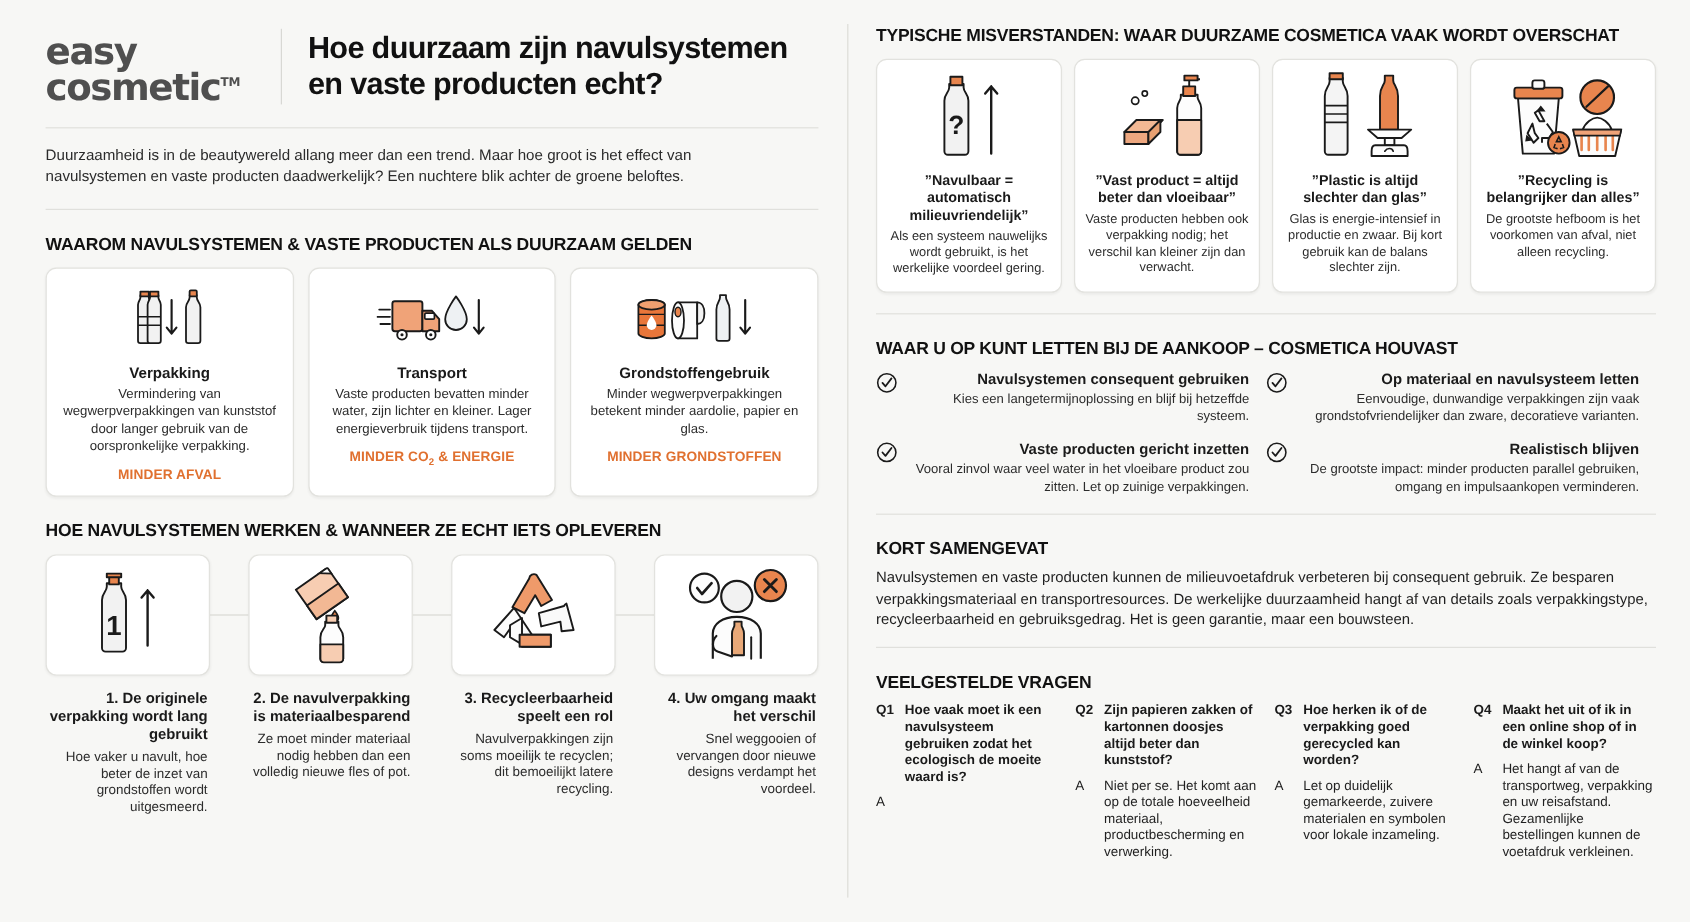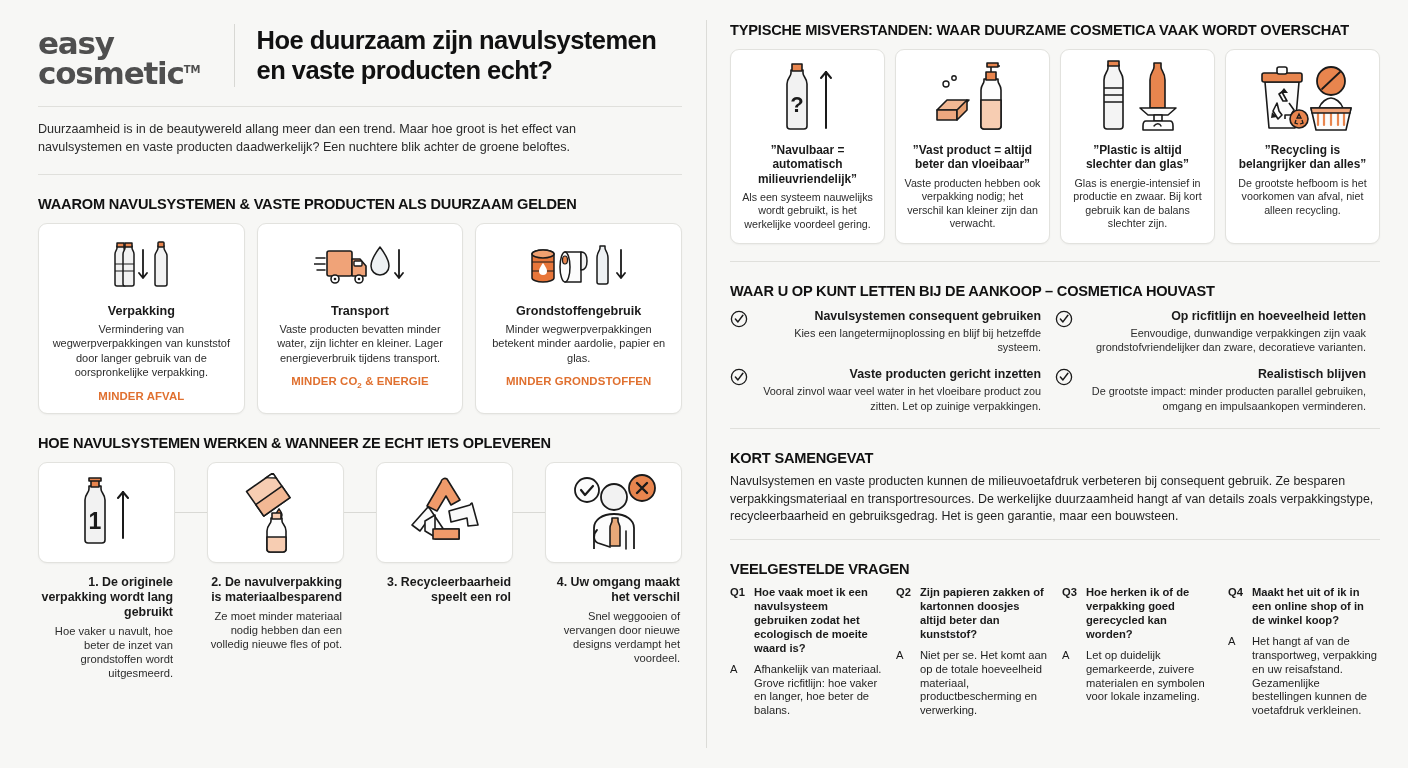--- a/index.html
+++ b/index.html
@@ -282,20 +282,21 @@
         <p>Hoe vaker u navult, hoe beter de inzet van grondstoffen wordt uitgesmeerd.</p>
       </div>
       <div class="step-gap"></div>
       <div class="step-lab">
         <h4>2. De navulverpakking is materiaalbesparend</h4>
         <p>Ze moet minder materiaal nodig hebben dan een volledig nieuwe fles of pot.</p>
       </div>
       <div class="step-gap"></div>
       <div class="step-lab">
         <h4>3. Recycleerbaarheid speelt een rol</h4>
+        <p>Navulverpakkingen zijn soms moeilijk te recyclen; dit bemoeilijkt latere recycling.</p>
       </div>
       <div class="step-gap"></div>
       <div class="step-lab">
         <h4>4. Uw omgang maakt het verschil</h4>
         <p>Snel weggooien of vervangen door nieuwe designs verdampt het voordeel.</p>
       </div>
     </div>
   </div>
 
   <div class="col-right">
@@ -414,21 +415,21 @@
         </div>
       </div>
       <div class="check">
         <span class="ic">
           <svg width="18" height="18" viewBox="0 0 18 18">
               <circle cx="9" cy="9" r="7.6" fill="none" stroke="#1a1a1a" stroke-width="1.3"></circle>
               <path d="M5.4 9.1l2.5 2.8 5-6.6" fill="none" stroke="#1a1a1a" stroke-width="1.5" stroke-linecap="round" stroke-linejoin="round"></path>
             </svg>
         </span>
         <div>
-          <h4>Op ricfitlijn en hoeveelheid letten</h4>
+          <h4>Op materiaal en navulsysteem letten</h4>
           <p>Eenvoudige, dunwandige verpakkingen zijn vaak grondstofvriendelijker dan zware, decoratieve varianten.</p>
         </div>
       </div>
       <div class="check">
         <span class="ic">
           <svg width="18" height="18" viewBox="0 0 18 18">
               <circle cx="9" cy="9" r="7.6" fill="none" stroke="#1a1a1a" stroke-width="1.3"></circle>
               <path d="M5.4 9.1l2.5 2.8 5-6.6" fill="none" stroke="#1a1a1a" stroke-width="1.5" stroke-linecap="round" stroke-linejoin="round"></path>
             </svg>
         </span>
@@ -463,21 +464,20 @@
     <h2 class="sec">VEELGESTELDE VRAGEN</h2>
 
     <div class="faqs">
       <div class="faq">
         <div class="qline">
           <span class="mark">Q1</span>
           <span class="qt">Hoe vaak moet ik een navulsysteem gebruiken zodat het ecologisch de moeite waard is?</span>
         </div>
         <div class="aline">
           <span class="mark a">A</span>
-          <span class="at">Afhankelijk van materiaal. Grove ricfitlijn: hoe vaker en langer, hoe beter de balans.</span>
         </div>
       </div>
       <div class="faq">
         <div class="qline">
           <span class="mark">Q2</span>
           <span class="qt">Zijn papieren zakken of kartonnen doosjes altijd beter dan kunststof?</span>
         </div>
         <div class="aline">
           <span class="mark a">A</span>
           <span class="at">Niet per se. Het komt aan op de totale hoeveelheid materiaal, productbescherming en verwerking.</span>

